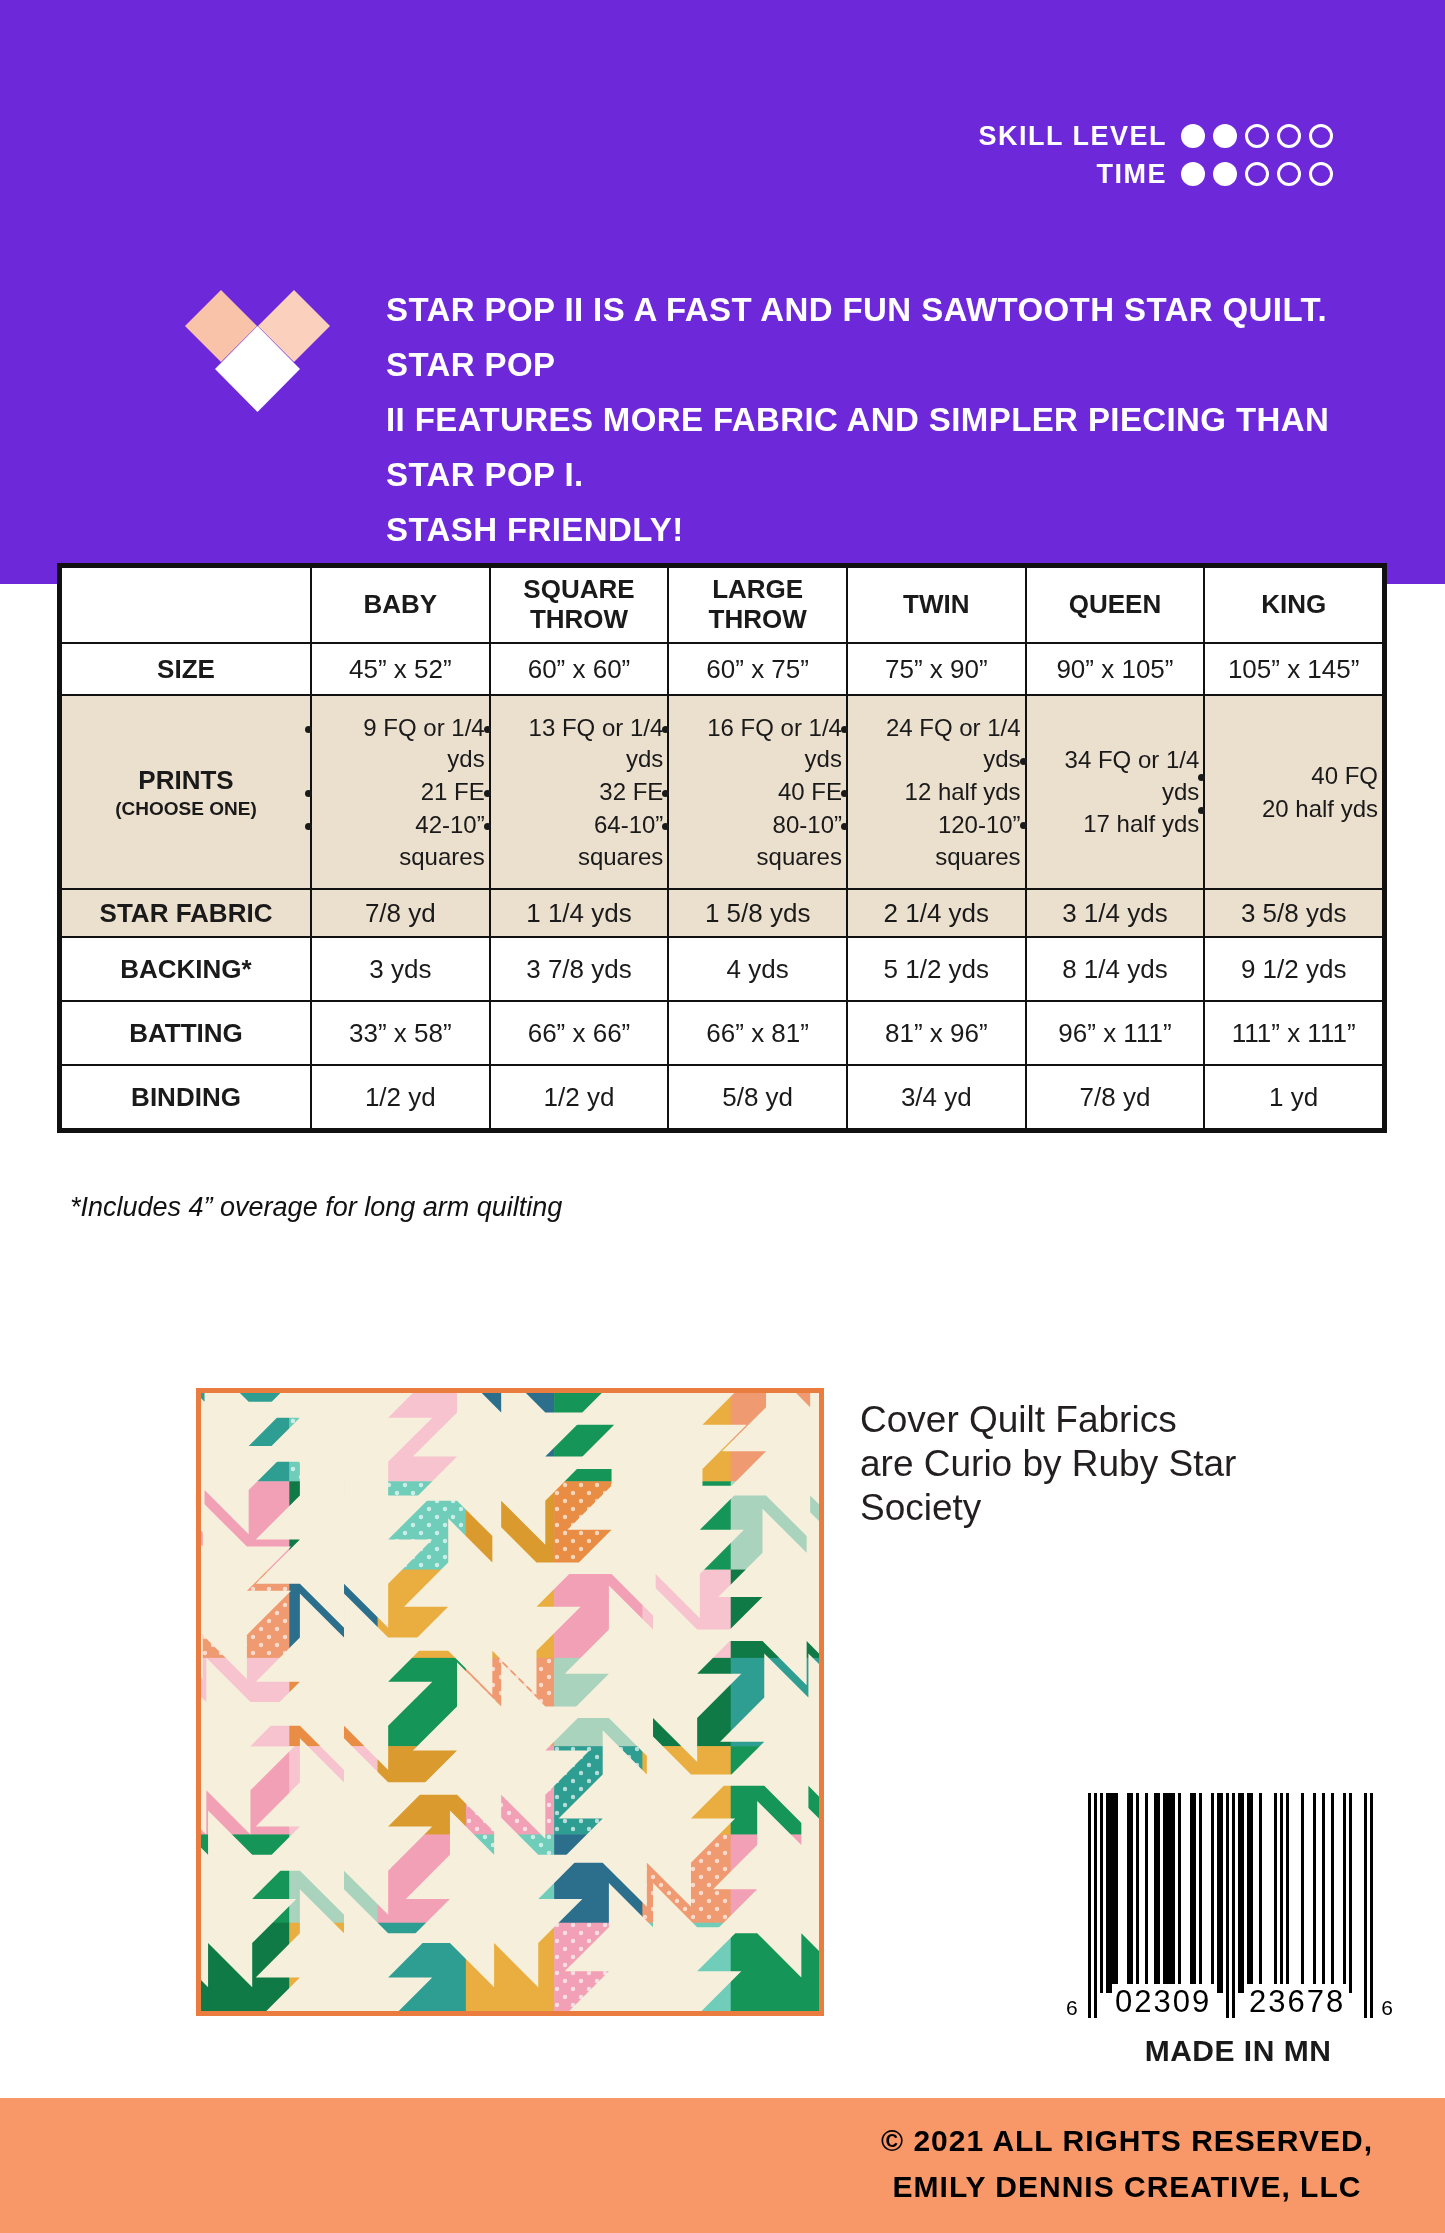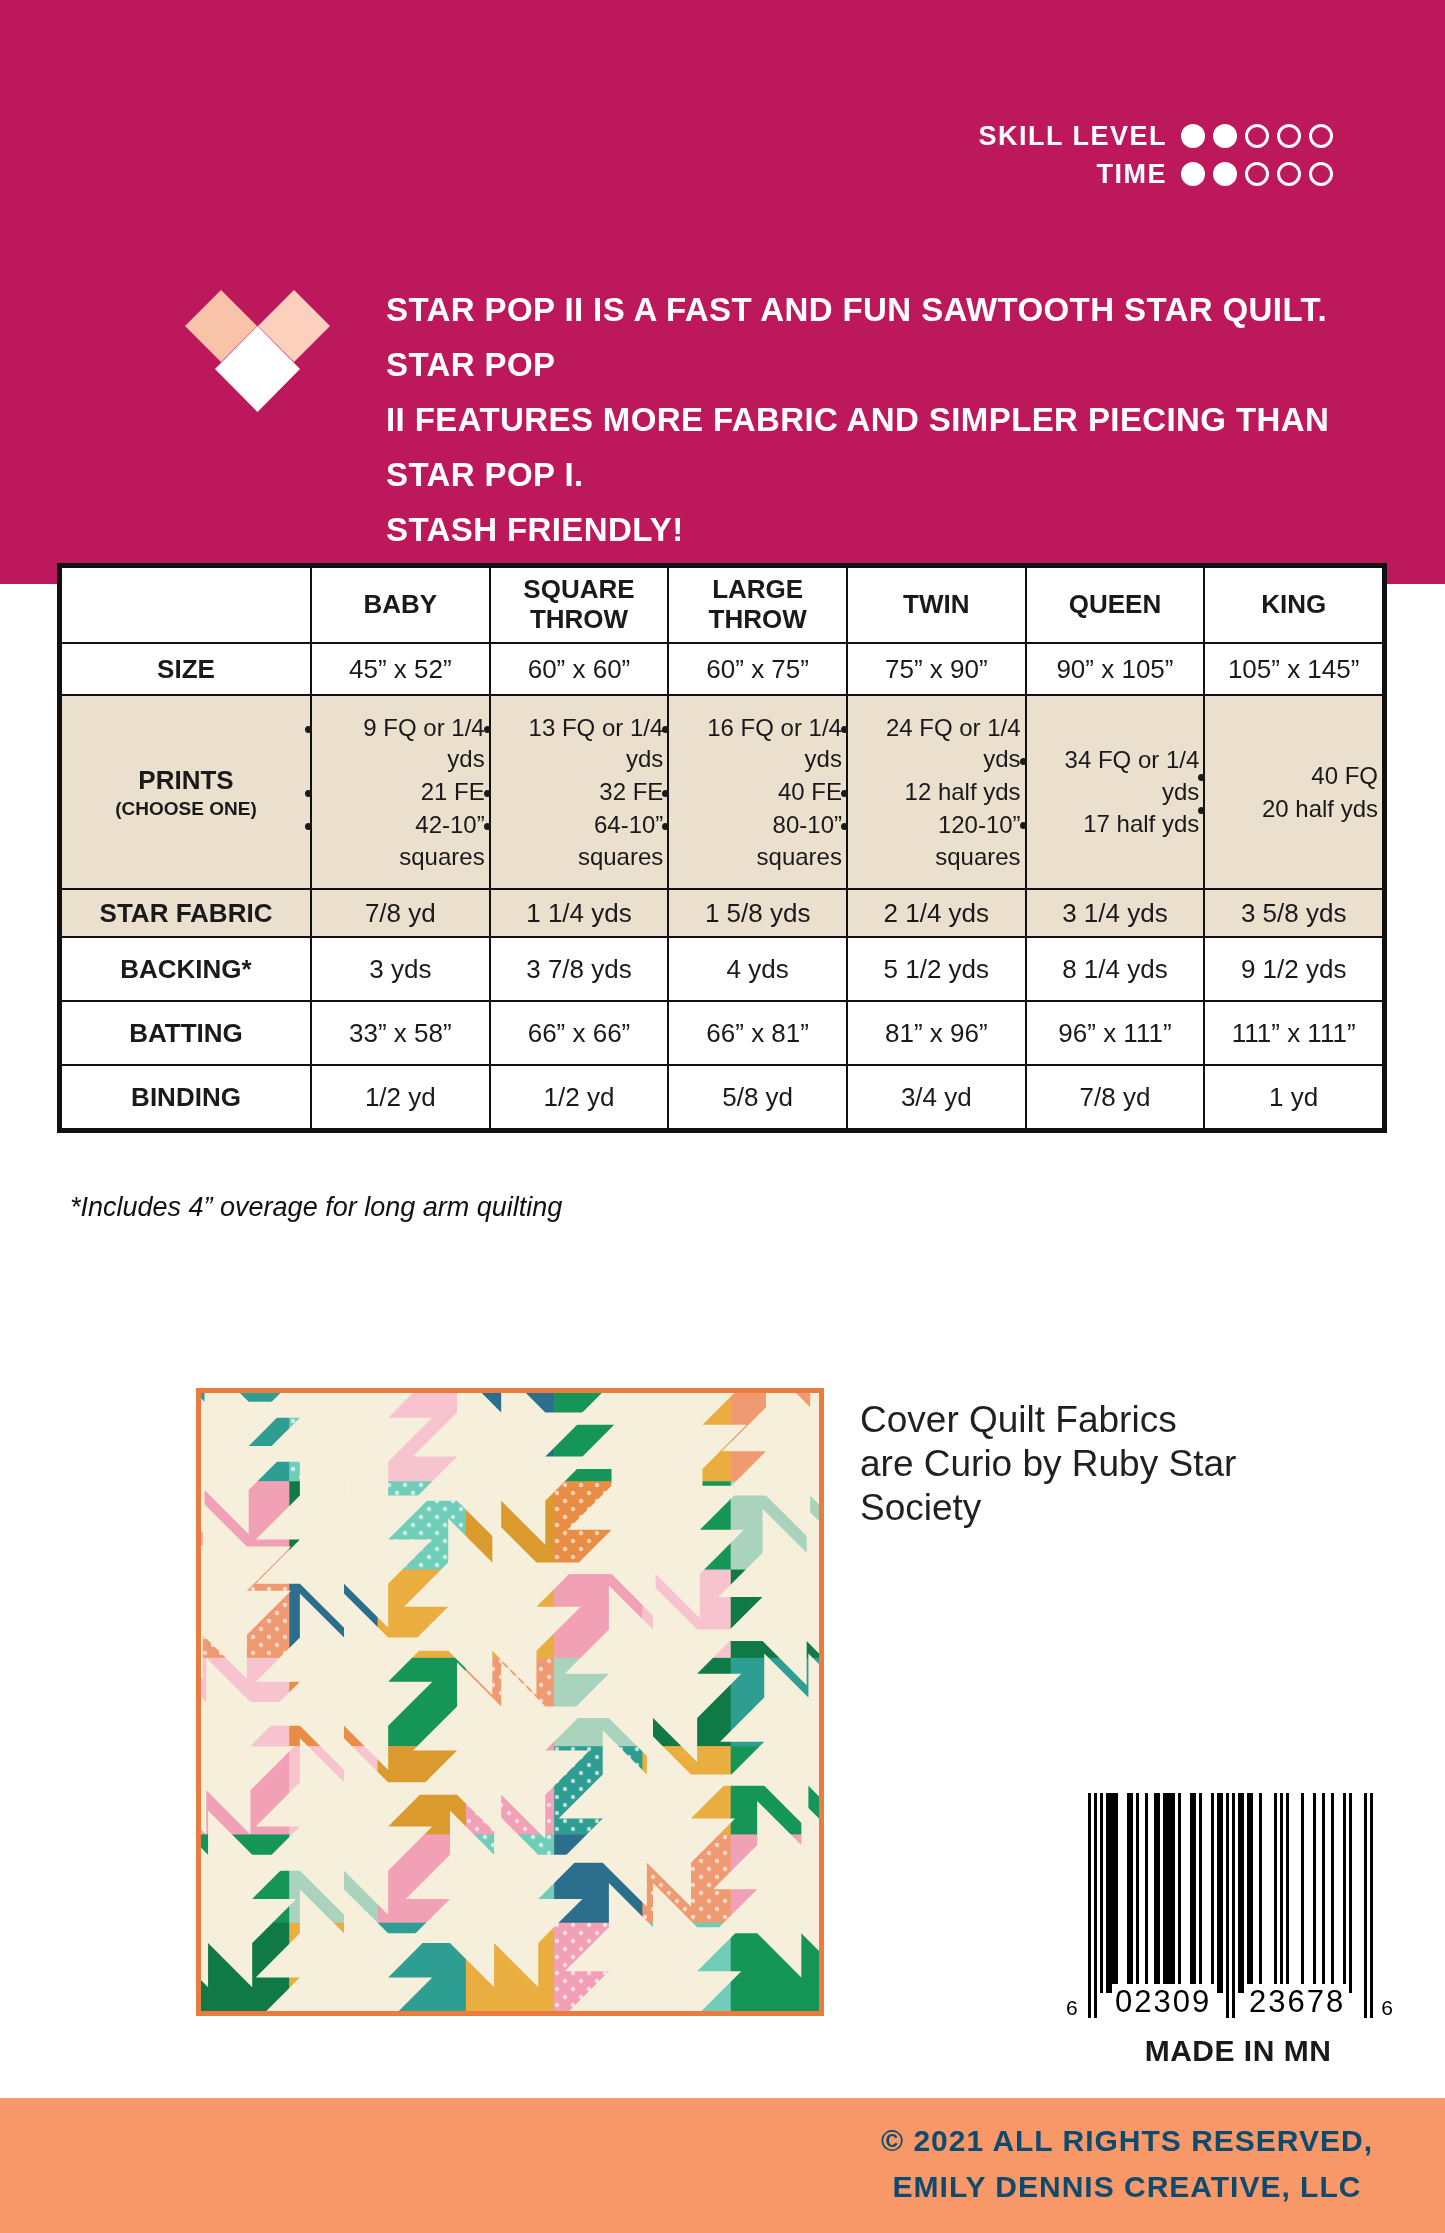--- a/index.html
+++ b/index.html
@@ -2,21 +2,21 @@
 <html><head>
 <meta charset="utf-8">
 <style>
   html,body{margin:0;padding:0;background:#e9e9e9;}
   *{box-sizing:border-box;}
   .page{
     position:relative;width:1445px;height:2233px;background:#ffffff;
     font-family:"Liberation Sans",sans-serif;color:#1a1a1a;overflow:hidden;margin:0 auto;
   }
   
-  .band-top{position:absolute;left:0;top:0;width:100%;height:584px;background:#be185d;}
+  .band-top{position:absolute;left:0;top:0;width:100%;height:584px;background:#6d28d9;}
   .skill-block{position:absolute;top:120px;right:112px;display:flex;flex-direction:column;gap:6px;}
   .skill-row{display:flex;align-items:center;justify-content:flex-end;gap:14px;height:32px;}
   .skill-label{color:#fff;font-weight:bold;font-size:27px;letter-spacing:1.5px;}
   .dots{display:flex;gap:8px;}
   .dot{width:24px;height:24px;border-radius:50%;}
   .dot.filled{background:#fff;}
   .dot.empty{border:3.5px solid #fff;}
   .logo{position:absolute;left:185px;top:290px;width:145px;height:126px;}
   .desc{position:absolute;left:386px;top:282px;width:950px;color:#fff;
         font-weight:bold;font-size:33px;line-height:55px;letter-spacing:0.4px;}
@@ -52,21 +52,21 @@
   
   .barcode{position:absolute;left:1078px;top:1793px;width:300px;}
   .bars{position:relative;height:225px;width:285px;margin-left:10px;}
   .bars .bar{position:absolute;top:0;background:#000;}
   .bc-group{position:absolute;bottom:-2px;background:#fff;font-size:31px;letter-spacing:2px;
         padding:0 3px;color:#000;}
   .bc-side{position:absolute;bottom:-2px;font-size:21px;color:#000;}
   .made-in{margin-top:16px;text-align:center;font-weight:bold;font-size:30px;letter-spacing:0.5px;width:320px;}
   
   .band-bottom{position:absolute;left:0;bottom:0;width:100%;height:135px;background:#F89768;}
-  .footer-text{position:absolute;left:812px;top:20px;width:630px;text-align:center;color:#0c4a6e;
+  .footer-text{position:absolute;left:812px;top:20px;width:630px;text-align:center;color:#000000;
         font-weight:bold;font-size:30px;line-height:46px;letter-spacing:1px;}
 </style>
 </head>
 <body>
 
 <div class="page">
 
   <div class="band-top">
     <div class="skill-block">
       <div class="skill-row">

